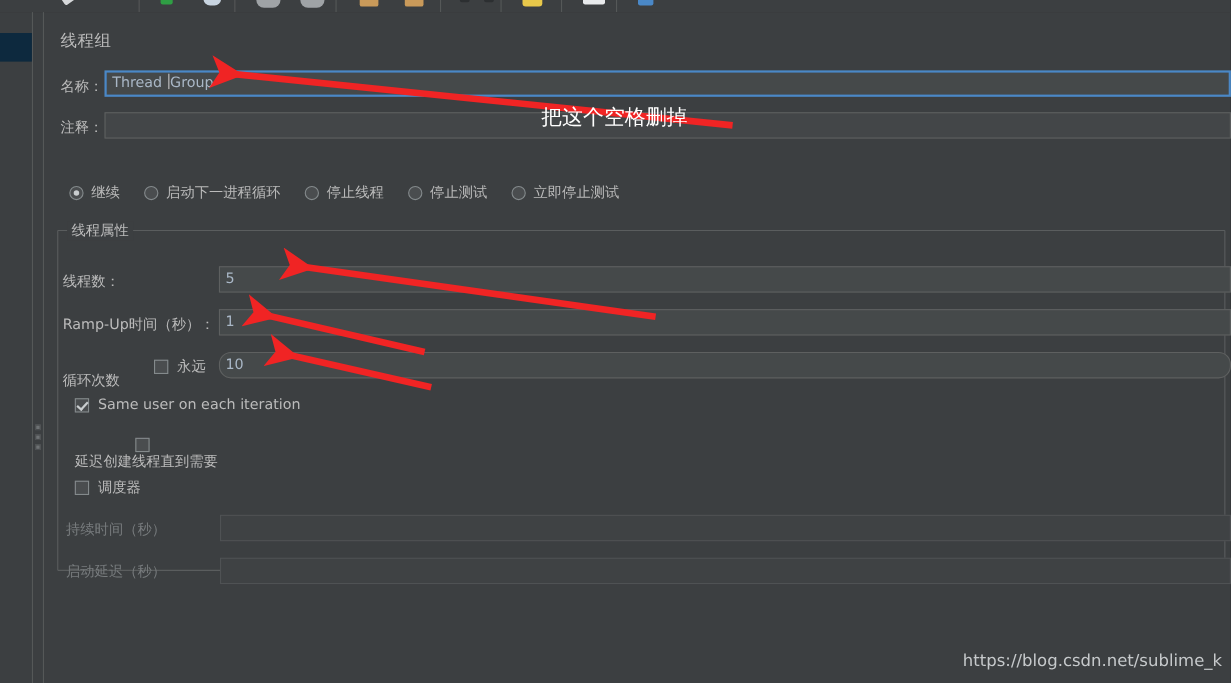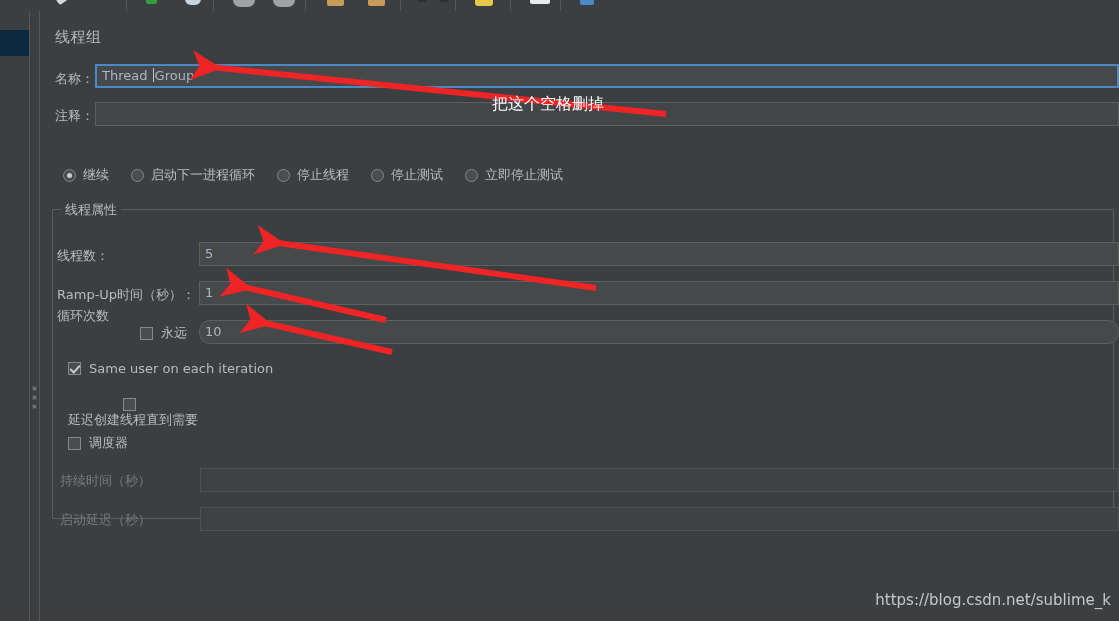--- a/index.html
+++ b/index.html
@@ -226,21 +226,21 @@
 
   
   .anno-layer {
     position: absolute;
     left: 0; top: 0;
     width: 1119px; height: 621px;
     pointer-events: none;
   }
   .anno-text {
     position: absolute;
-    font-size: 16px;
+    font-size: 19px;
     color: #ffffff;
     white-space: nowrap;
   }
   .watermark {
     position: absolute;
     right: 8px; bottom: 12px;
     font-size: 15px;
     color: #c6c9cb;
     white-space: nowrap;
   }
@@ -322,21 +322,21 @@
     <div class="group" style="left:12px;top:198px;width:1062px;height:310px;">
       <div class="group-title">线程属性</div>
     </div>
 
     <div class="row-label" style="left:17px;top:236px;">线程数：</div>
     <div class="field" style="left:159px;top:231px;width:920px;">5</div>
 
     <div class="row-label" style="left:17px;top:275px;">Ramp-Up时间（秒）：</div>
     <div class="field" style="left:159px;top:270px;width:920px;">1</div>
 
-    <div class="row-label" style="left:17px;top:296px;">循环次数</div>
+    <div class="row-label" style="left:17px;top:326px;">循环次数</div>
     <div class="check" style="left:100px;top:313px;">
       <span class="check-mark"></span>
       <span class="check-label">永远</span>
     </div>
     <div class="field" style="left:159px;top:309px;width:920px;border-radius:11px;">10</div>
 
     <div class="check checked" style="left:28px;top:350px;">
       <span class="check-mark"></span>
       <span class="check-label">Same user on each iteration</span>
     </div>

